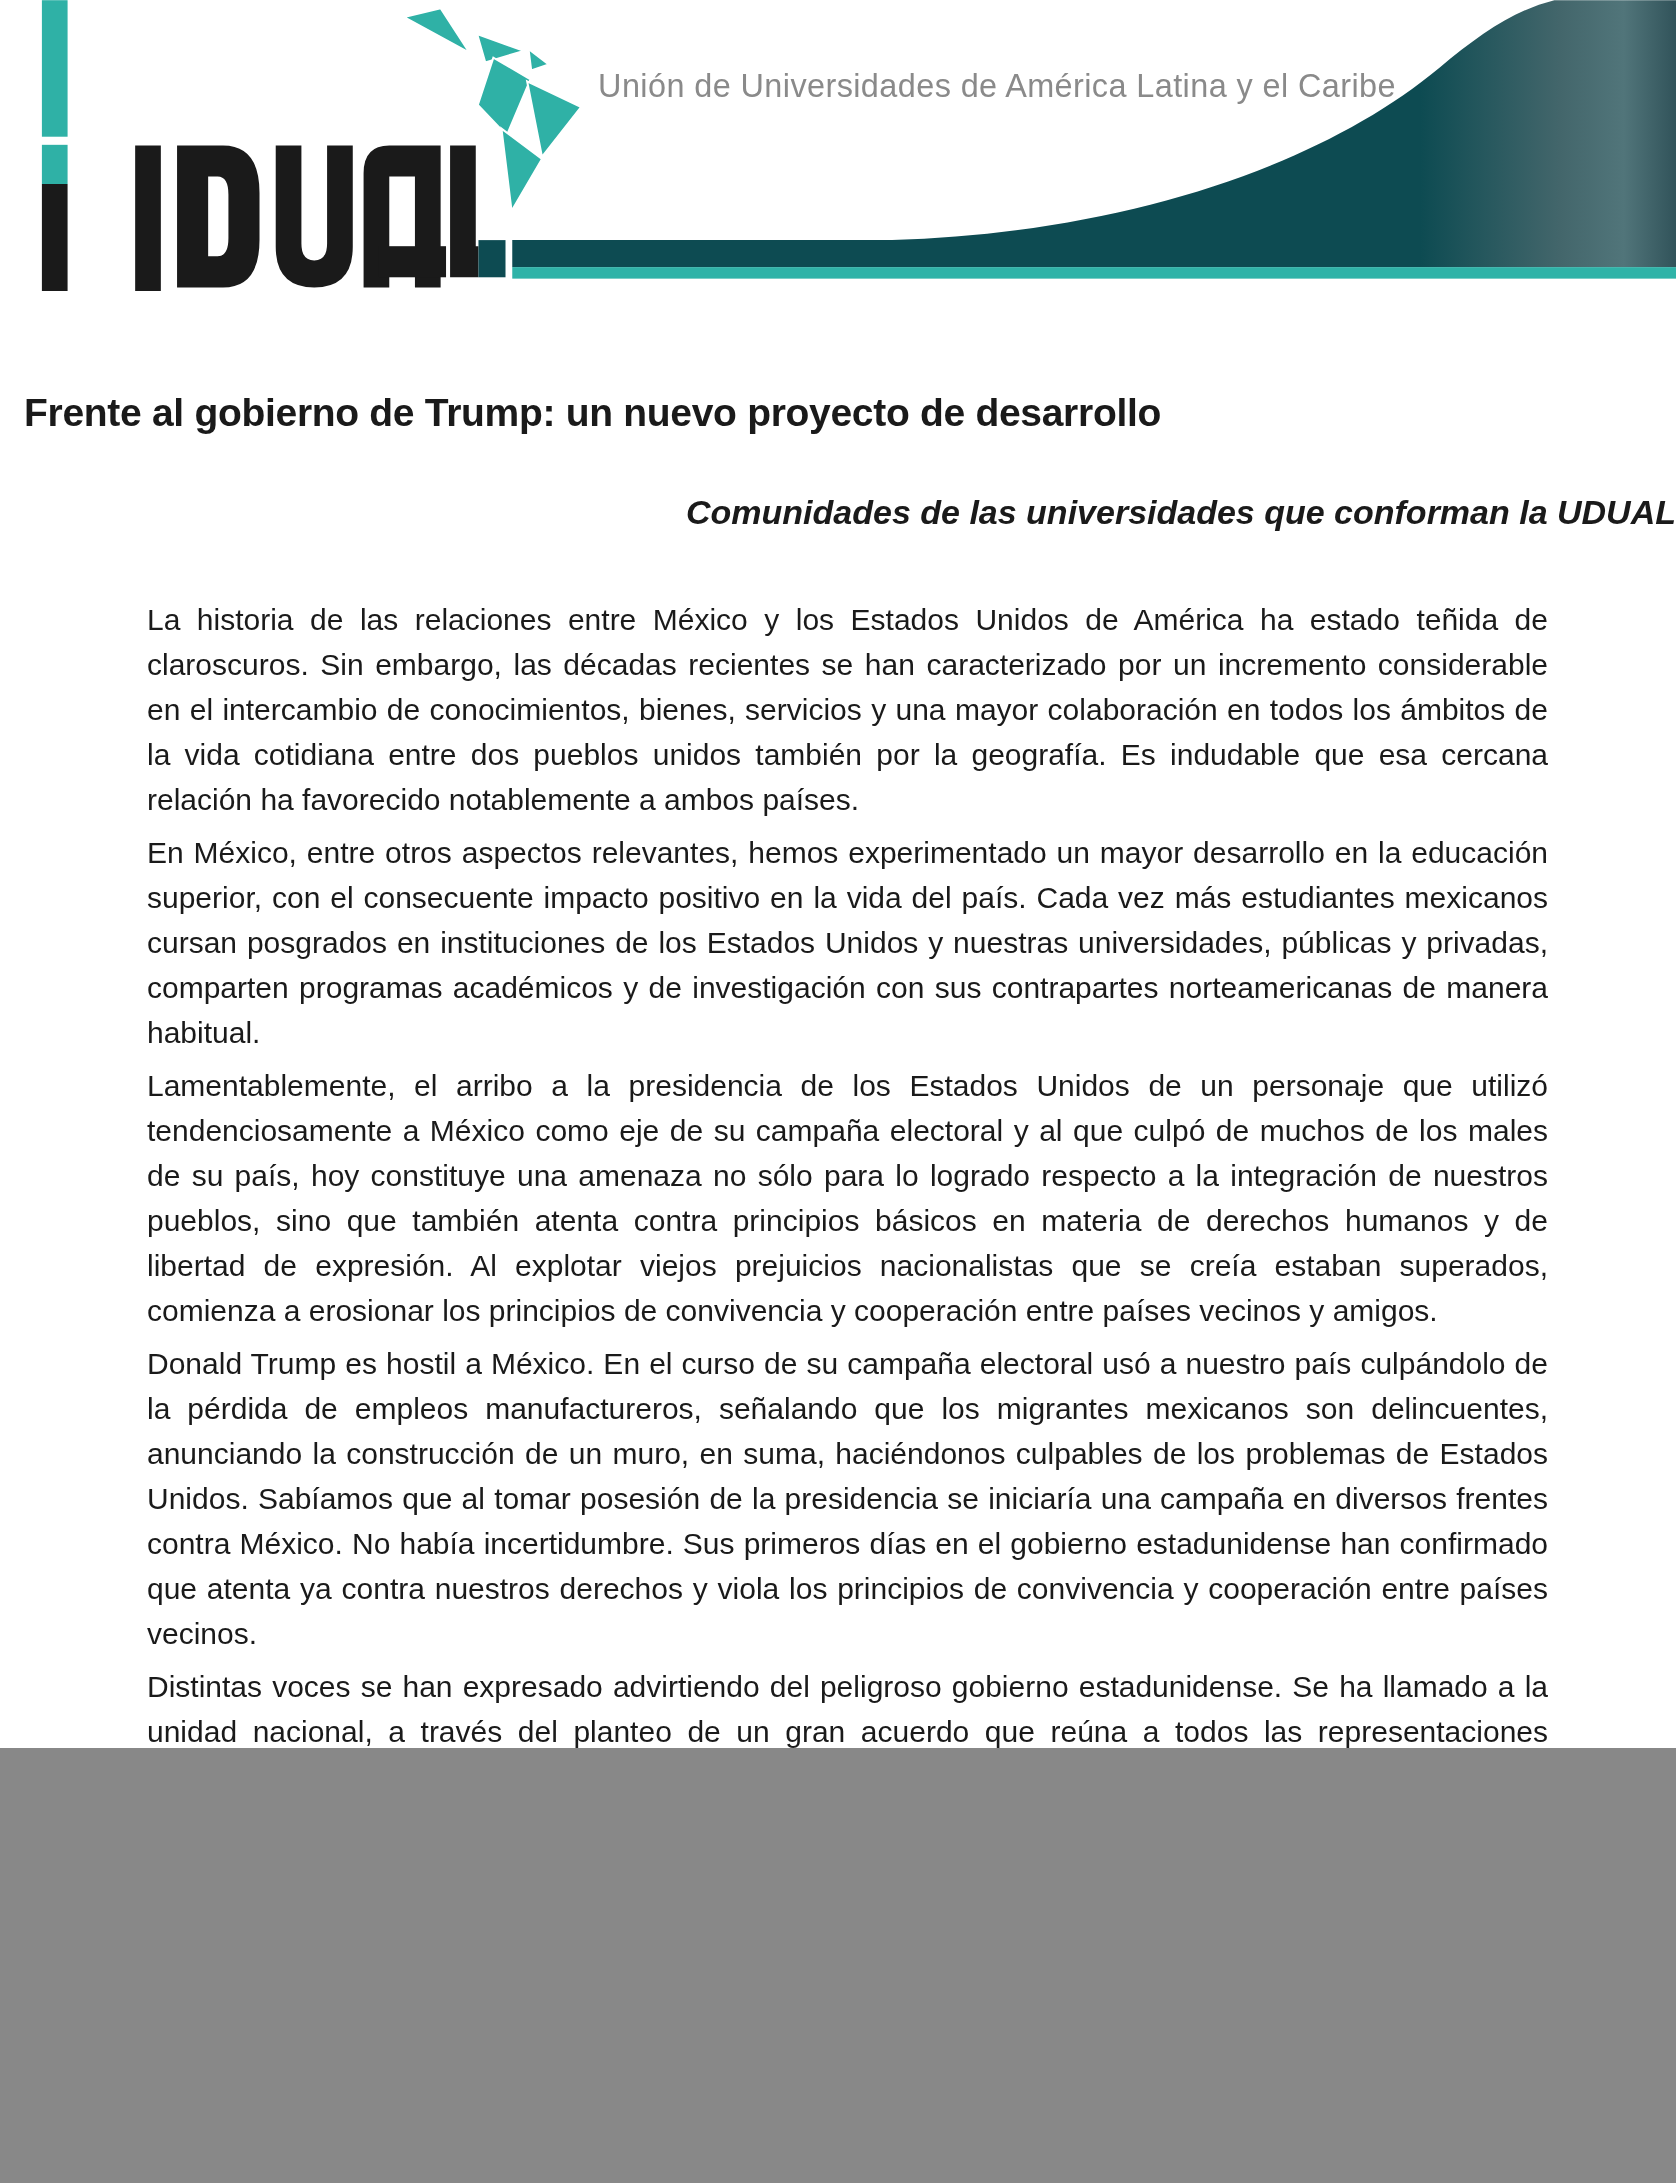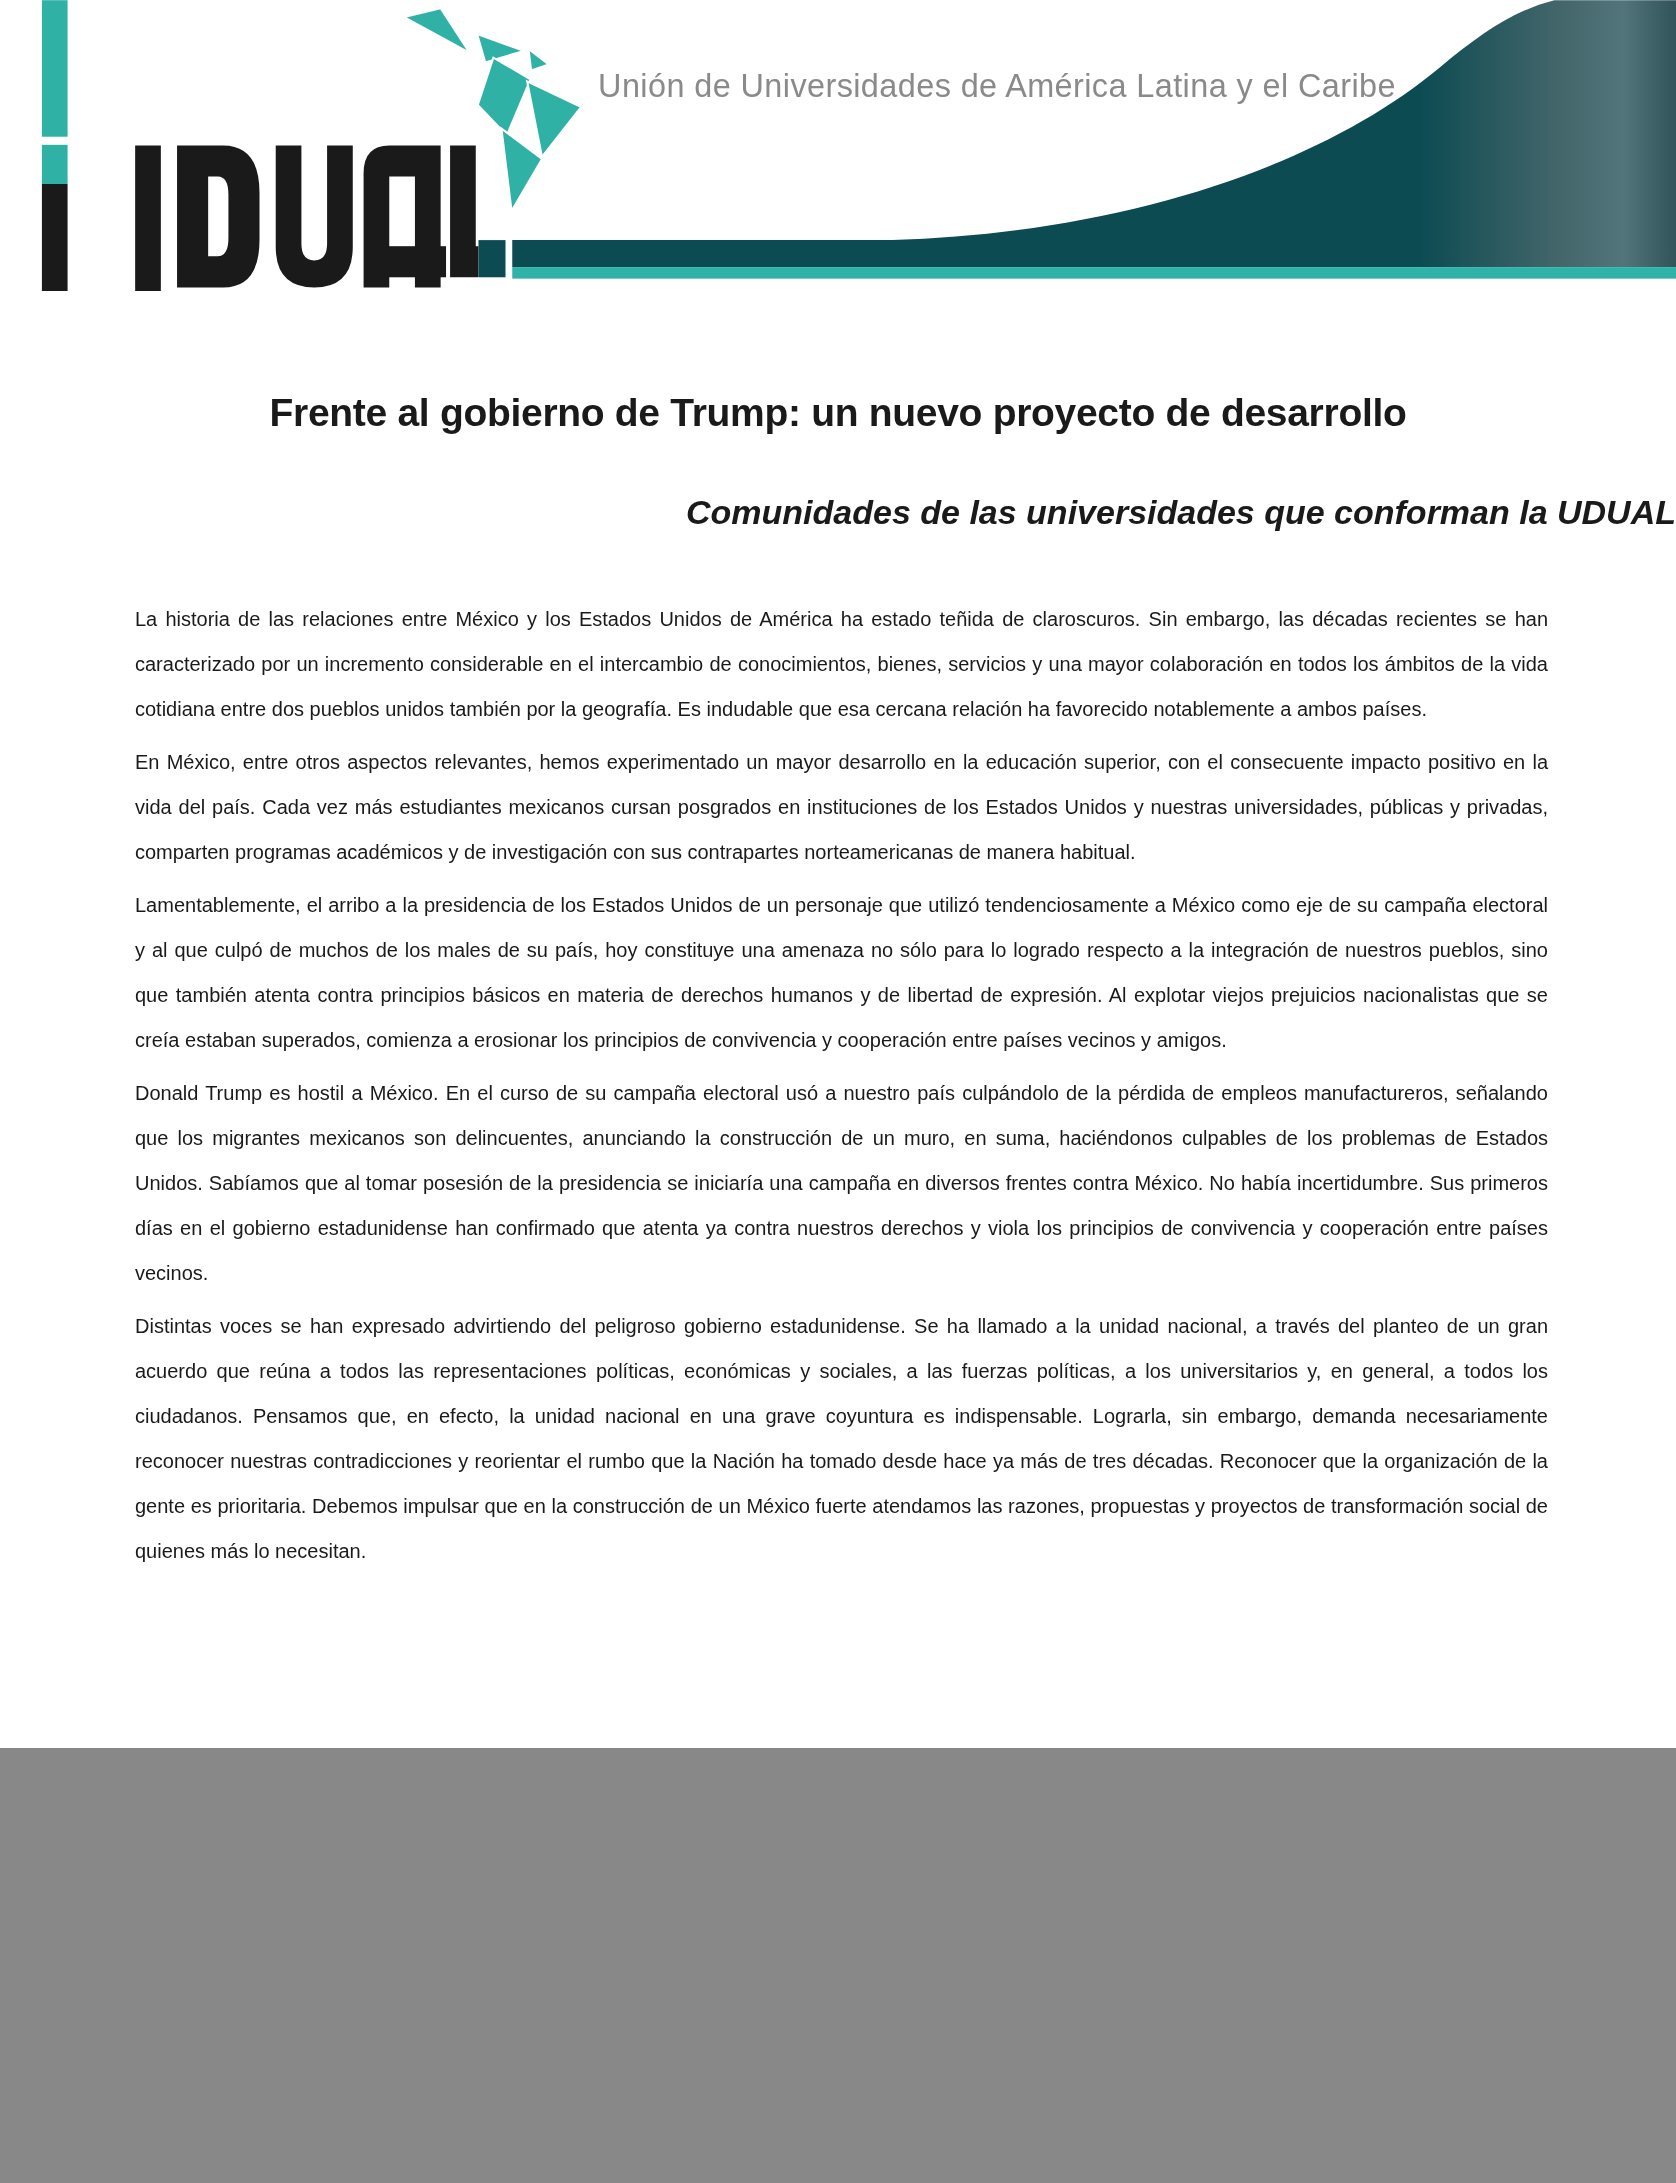--- a/index.html
+++ b/index.html
@@ -29,42 +29,43 @@
     font-family:"Liberation Sans", sans-serif;
     font-weight:400;
     fill:var(--gray-text);
   }
   .sr-only{
     position:absolute;width:0.7px;height:0.7px;overflow:hidden;
     clip:rect(0 0 0 0);white-space:nowrap;
   }
   h1.doc-title{
     margin-top:98px;
-    text-align:center;
+    text-align:left;
     font-size:39px;
     line-height:47px;
     font-weight:700;
     letter-spacing:-0.3px;
+    padding-left:24px;
   }
   h2.doc-subtitle{
     margin-top:55px;
     text-align:right;
     font-size:34px;
     line-height:42px;
     font-weight:700;
     font-style:italic;
   }
   section.body-text{
     margin:64px 128px 0 135px;
   }
   section.body-text p{
-    font-size:20px;
+    font-size:30px;
     line-height:45px;
     text-align:justify;
-    margin:0 0 8px 0;
+    margin:0 0 8px 12px;
   }
   .page-number{
     position:absolute;
     top:2040px;
     right:130px;
     font-size:19.6px;
     line-height:23px;
     color:var(--ink);
   }
   .footer-bar{

